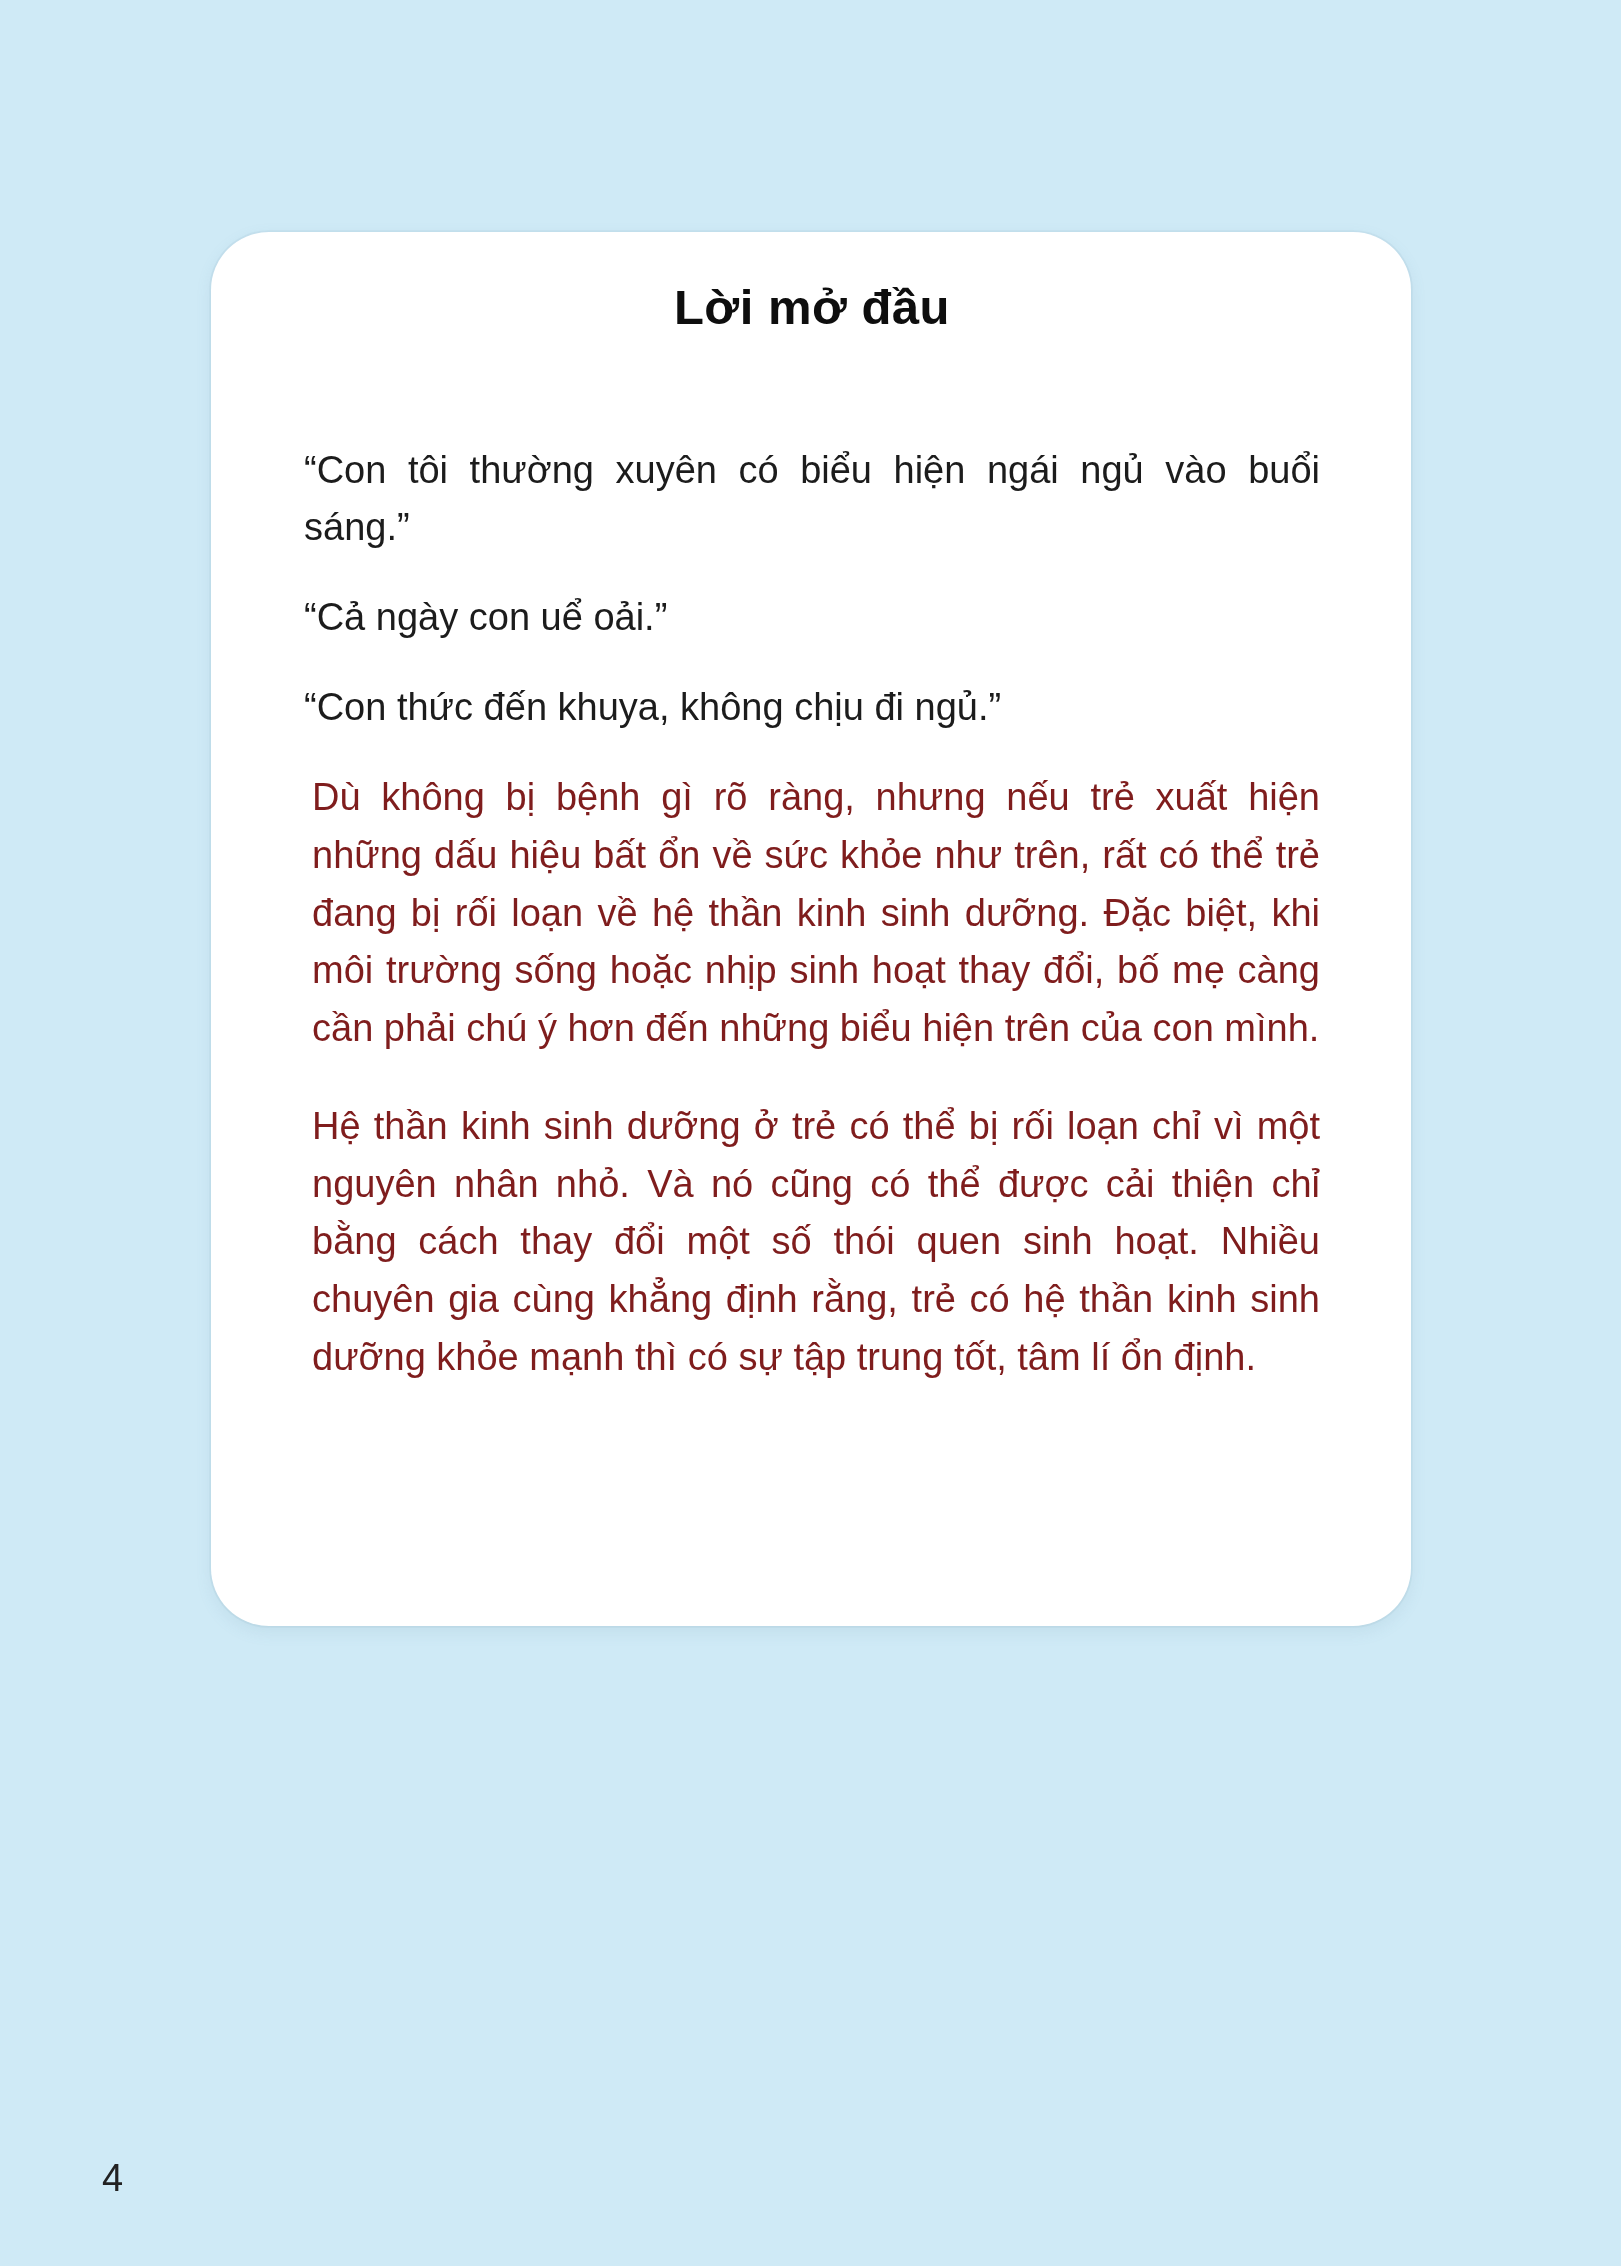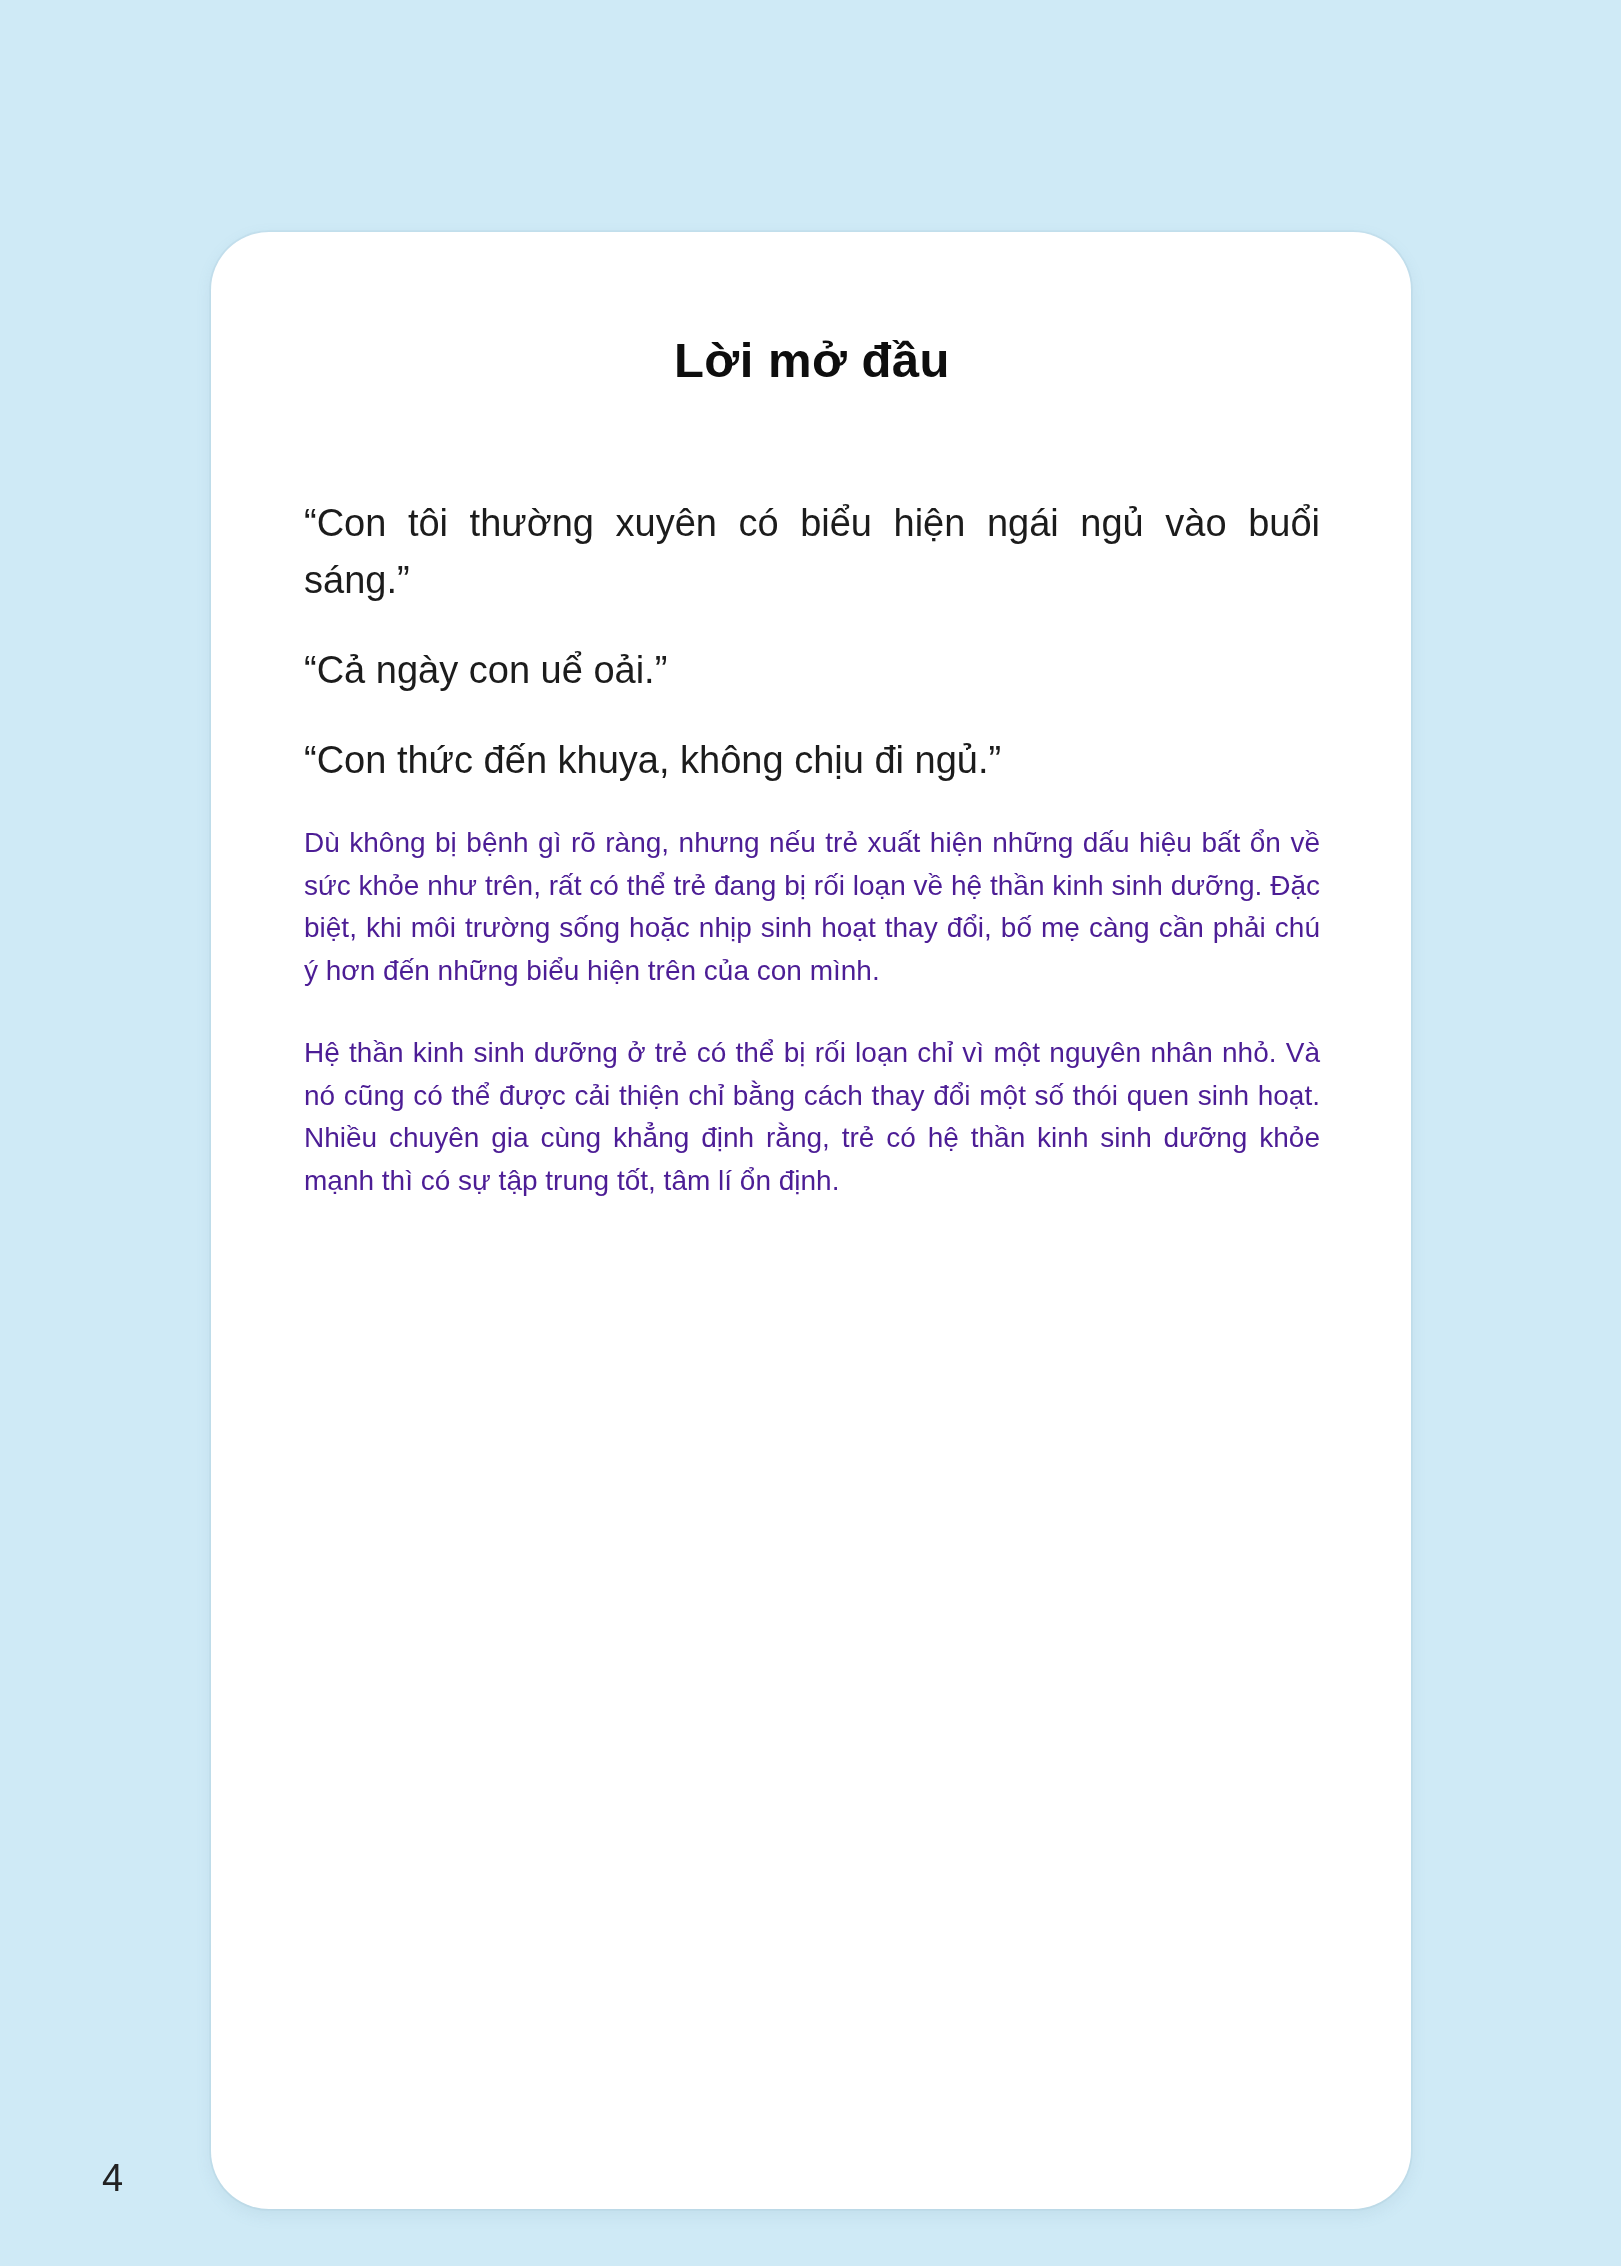--- a/index.html
+++ b/index.html
@@ -14,47 +14,47 @@
     background: #cfeaf6;
     font-family: "Liberation Sans", sans-serif;
     color: #1c1c1c;
     overflow: hidden;
   }
   .page-card {
     position: absolute;
     left: 211px;
     top: 232px;
     width: 1200px;
-    height: 1977px;
+    height: 1394px;
     background: #ffffff;
     border-radius: 58px;
     box-shadow: 0 0 0 1.8px rgba(120,160,180,0.10), 0 5.5px 16.4px rgba(100,140,165,0.12);
-    padding: 100px 91px 55px 93px;
+    padding: 47px 91px 55px 93px;
   }
   .chapter-title {
     text-align: center;
     font-size: 49px;
     font-weight: bold;
     color: #0e0e0e;
     letter-spacing: 0.5px;
     margin: 0 0 107px 0;
   }
   .quote-line {
     font-size: 38px;
     line-height: 1.5;
     text-align: justify;
     margin: 8px 0 33px 0;
     color: #1c1c1c;
   }
   .body-paragraph {
-    font-size: 28px;
+    font-size: 38px;
     line-height: 1.52;
     text-align: justify;
-    margin: 0 0 40px 0;
-    color: #4c1d95;
+    margin: 0 0 40px 8px;
+    color: #7f1d1d;
   }
   .page-number {
     position: absolute;
     left: 102px;
     top: 2157px;
     font-size: 38px;
     color: #222222;
   }
 </style>
 </head>

